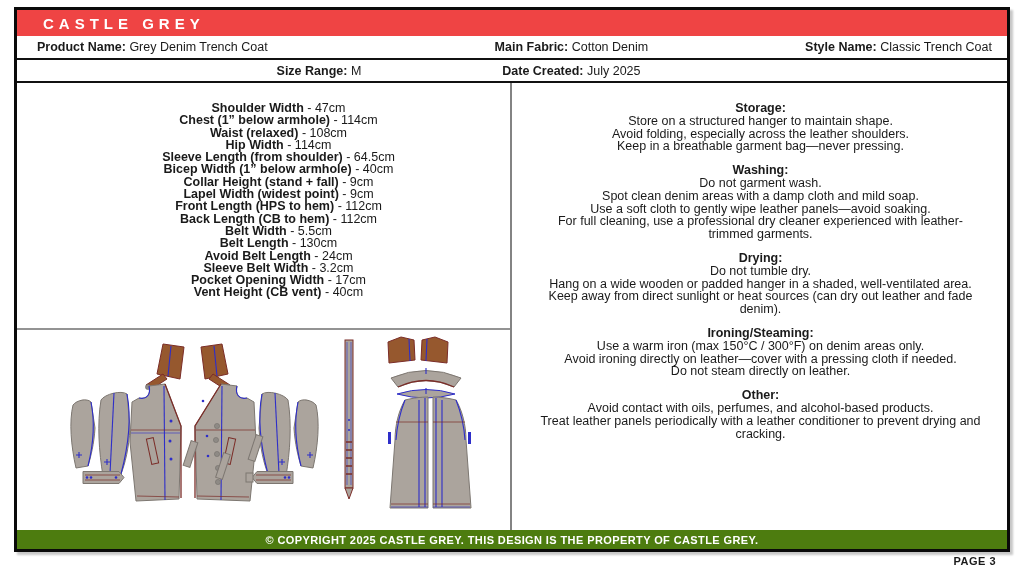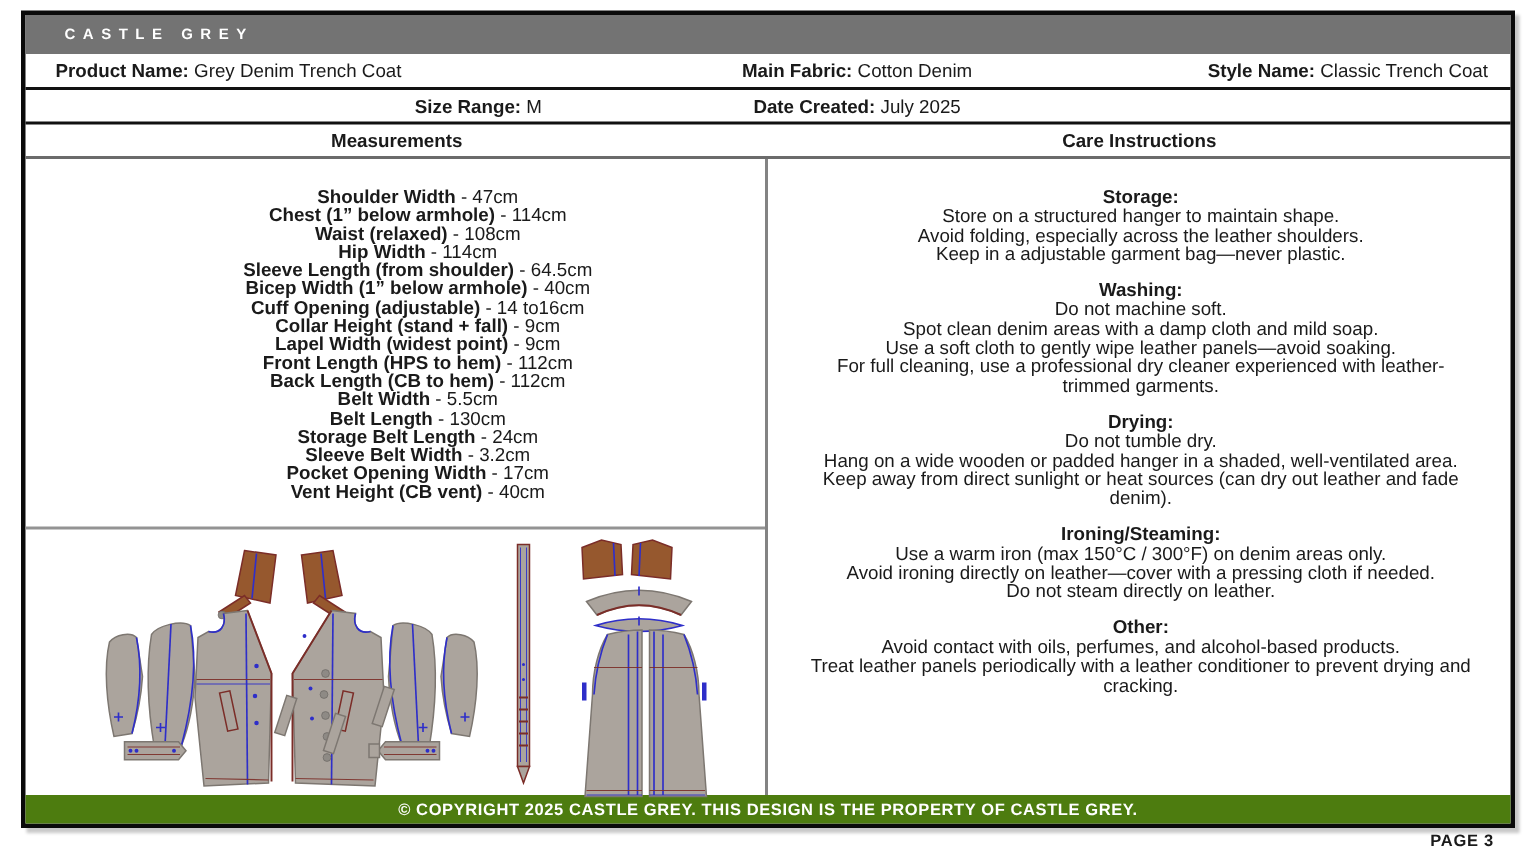--- a/index.html
+++ b/index.html
@@ -1,21 +1,21 @@
 <!DOCTYPE html>
 <html style="--fabric-grey: #aba49d; --leather-brown: #96582e; --seam-blue: #2e2ec9; --stitch-maroon: #7b2d28; --outline-grey: #7d7771;"><head>
 <meta charset="utf-8">
 <style>
   html,body{margin:0;padding:0;background:#ffffff;width:1024px;height:573px;overflow:hidden;
     font-family:"Liberation Sans","DejaVu Sans",sans-serif;color:#1a1a1a;}
   .page-frame{position:absolute;left:14px;top:7px;width:996px;height:545px;box-sizing:border-box;
     border:3px solid #0a0a0a;background:#fff;display:flex;flex-direction:column;
     box-shadow:3px 3px 2px rgba(0,0,0,.22);}
-  .title-bar{height:26px;background:#737373;color:#fff;display:flex;align-items:center;
-    padding-left:26px;font-size:10px;font-weight:bold;letter-spacing:5px;flex:0 0 auto;}
+  .title-bar{height:26px;background:#ef4444;color:#fff;display:flex;align-items:center;
+    padding-left:26px;font-size:15px;font-weight:bold;letter-spacing:5px;flex:0 0 auto;}
   .info-row{position:relative;flex:0 0 auto;font-size:12.5px;display:flex;align-items:center;}
   .row1{height:22px;border-bottom:2px solid #111;}
   .row2{height:21px;border-bottom:2px solid #111;}
   .row1 .cell-left{padding-left:20px;}
   .abs-center{position:absolute;transform:translateX(-50%);white-space:nowrap;}
   .c56{left:56%;}
   .c30{left:30.5%;text-align:right;}
   .cell-right{position:absolute;right:15px;white-space:nowrap;}
   .lbl{font-weight:bold;}
   .section-header-row{height:21px;border-bottom:2px solid #6b6b6b;display:flex;flex:0 0 auto;}
@@ -75,56 +75,51 @@
     <span class="abs-center c30">
       <span class="lbl">Size Range:</span>
       <span>M</span>
     </span>
     <span class="abs-center c56">
       <span class="lbl">Date Created:</span>
       <span>July 2025</span>
     </span>
   </div>
 
-  <div class="section-header-row">
-    <div class="section-header-cell">Measurements</div>
-    <div class="section-header-cell">Care Instructions</div>
-  </div>
 
   <div class="content">
 
     <div class="measurements-col">
       <div class="meas-text">
   <div class="meas-row"><span class="lbl">Shoulder Width</span><span> - 47cm</span></div>
 
   <div class="meas-row"><span class="lbl">Chest (1” below armhole)</span><span> - 114cm</span></div>
 
   <div class="meas-row"><span class="lbl">Waist (relaxed)</span><span> - 108cm</span></div>
 
   <div class="meas-row"><span class="lbl">Hip Width</span><span> - 114cm</span></div>
 
   <div class="meas-row"><span class="lbl">Sleeve Length (from shoulder)</span><span> - 64.5cm</span></div>
 
   <div class="meas-row"><span class="lbl">Bicep Width (1” below armhole)</span><span> - 40cm</span></div>
 
-  <div class="meas-row"><span class="lbl">Cuff Opening (adjustable)</span><span> - 14 to16cm</span></div>
 
   <div class="meas-row"><span class="lbl">Collar Height (stand + fall)</span><span> - 9cm</span></div>
 
   <div class="meas-row"><span class="lbl">Lapel Width (widest point)</span><span> - 9cm</span></div>
 
   <div class="meas-row"><span class="lbl">Front Length (HPS to hem)</span><span> - 112cm</span></div>
 
   <div class="meas-row"><span class="lbl">Back Length (CB to hem)</span><span> - 112cm</span></div>
 
   <div class="meas-row"><span class="lbl">Belt Width</span><span> - 5.5cm</span></div>
 
   <div class="meas-row"><span class="lbl">Belt Length</span><span> - 130cm</span></div>
 
-  <div class="meas-row"><span class="lbl">Storage Belt Length</span><span> - 24cm</span></div>
+  <div class="meas-row"><span class="lbl">Avoid Belt Length</span><span> - 24cm</span></div>
 
   <div class="meas-row"><span class="lbl">Sleeve Belt Width</span><span> - 3.2cm</span></div>
 
   <div class="meas-row"><span class="lbl">Pocket Opening Width</span><span> - 17cm</span></div>
 
   <div class="meas-row"><span class="lbl">Vent Height (CB vent)</span><span> - 40cm</span></div>
 </div>
 
       <div class="drawing-area">
         <svg width="494" height="182" viewBox="0 0 494 182">
@@ -282,26 +277,26 @@
           </g>
         </svg>
       </div>
     </div>
 
     <div class="care-col">
   <div class="care-section">
     <div class="care-heading">Storage:</div>
   <div>Store on a structured hanger to maintain shape.</div>
           <div>Avoid folding, especially across the leather shoulders.</div>
-          <div>Keep in a adjustable garment bag—never plastic.</div>
+          <div>Keep in a breathable garment bag—never pressing.</div>
         </div>
 
   <div class="care-section">
     <div class="care-heading">Washing:</div>
-  <div>Do not machine soft.</div>
+  <div>Do not garment wash.</div>
           <div>Spot clean denim areas with a damp cloth and mild soap.</div>
           <div>Use a soft cloth to gently wipe leather panels—avoid soaking.</div>
           <div>For full cleaning, use a professional dry cleaner experienced with leather-trimmed garments.</div>
         </div>
 
   <div class="care-section">
     <div class="care-heading">Drying:</div>
   <div>Do not tumble dry.</div>
           <div>Hang on a wide wooden or padded hanger in a shaded, well-ventilated area.</div>
           <div>Keep away from direct sunlight or heat sources (can dry out leather and fade denim).</div>

